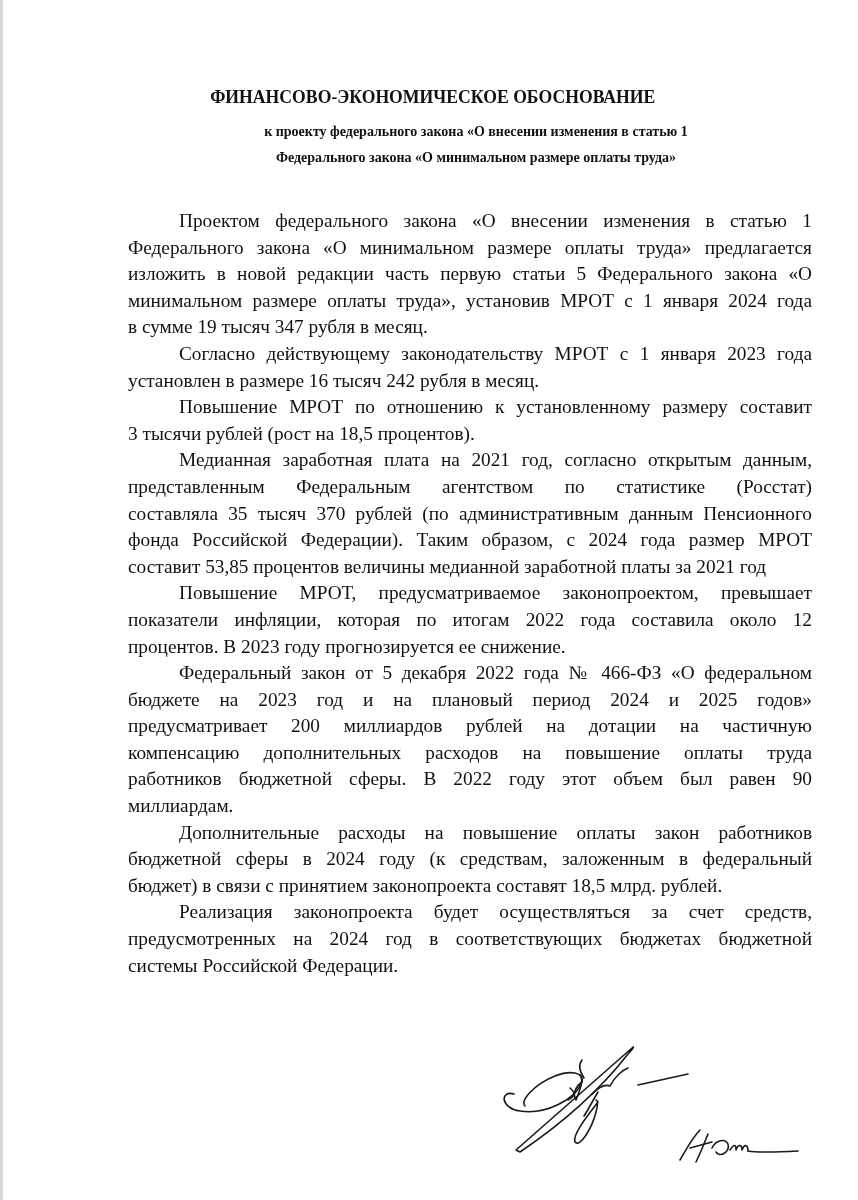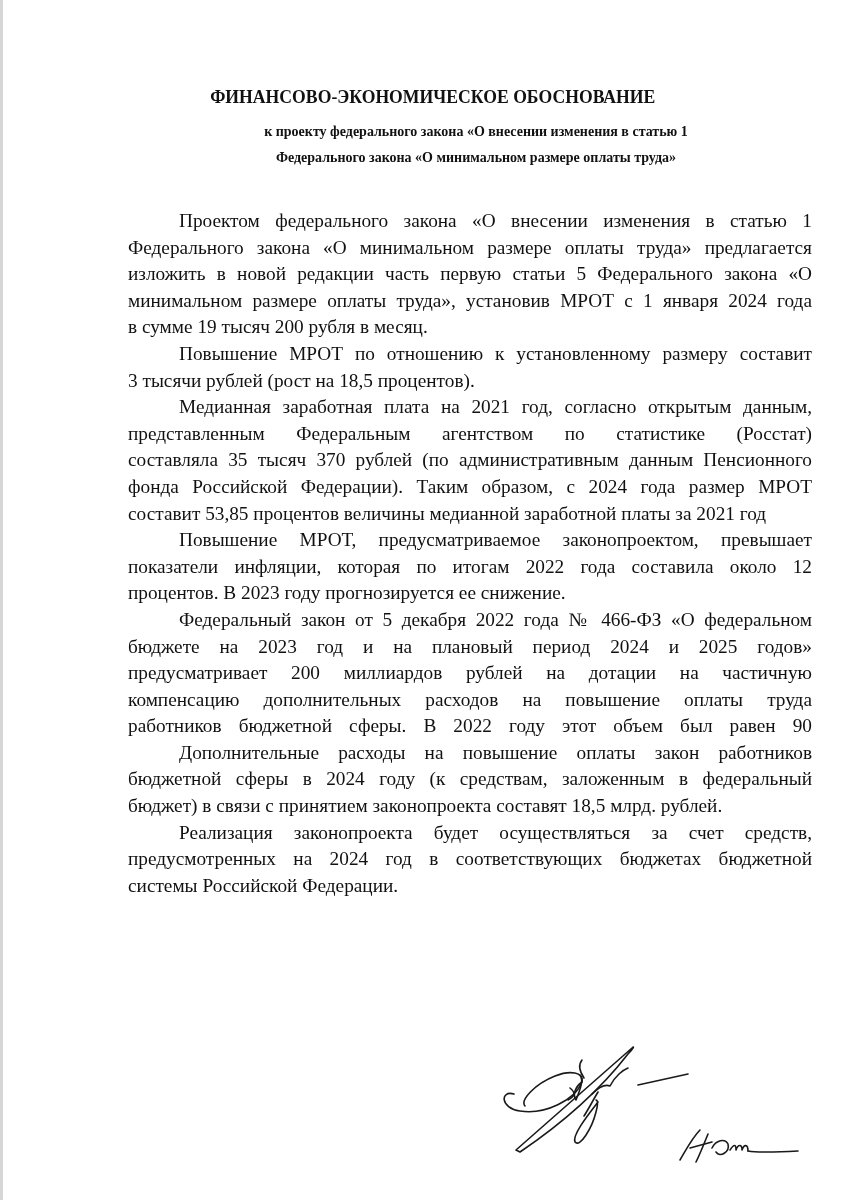--- a/index.html
+++ b/index.html
@@ -98,23 +98,27 @@
     <span class="line">Федерального закона «О минимальном размере оплаты труда»</span>
   </div>
 
   <div class="body-text">
 
     <p class="para">
       <span class="ln">Проектом федерального закона «О внесении изменения в статью 1</span>
       <span class="ln">Федерального закона «О минимальном размере оплаты труда» предлагается</span>
       <span class="ln">изложить в новой редакции часть первую статьи 5 Федерального закона «О</span>
       <span class="ln">минимальном размере оплаты труда», установив МРОТ с 1 января 2024 года</span>
-      <span class="ln last">в сумме 19 тысяч 200 рубля в месяц.</span>
+      <span class="ln last">в сумме 19 тысяч 347 рубля в месяц.</span>
     </p>
 
+    <p class="para">
+      <span class="ln">Согласно действующему законодательству МРОТ с 1 января 2023 года</span>
+      <span class="ln last">установлен в размере 16 тысяч 242 рубля в месяц.</span>
+    </p>
 
     <p class="para">
       <span class="ln">Повышение МРОТ по отношению к установленному размеру составит</span>
       <span class="ln last">3 тысячи рублей (рост на 18,5 процентов).</span>
     </p>
 
     <p class="para">
       <span class="ln">Медианная заработная плата на 2021 год, согласно открытым данным,</span>
       <span class="ln">представленным Федеральным агентством по статистике (Росстат)</span>
       <span class="ln">составляла 35 тысяч 370 рублей (по административным данным Пенсионного</span>
@@ -127,20 +131,21 @@
       <span class="ln">показатели инфляции, которая по итогам 2022 года составила около 12</span>
       <span class="ln last">процентов. В 2023 году прогнозируется ее снижение.</span>
     </p>
 
     <p class="para">
       <span class="ln">Федеральный закон от 5 декабря 2022 года № 466-ФЗ «О федеральном</span>
       <span class="ln">бюджете на 2023 год и на плановый период 2024 и 2025 годов»</span>
       <span class="ln">предусматривает 200 миллиардов рублей на дотации на частичную</span>
       <span class="ln">компенсацию дополнительных расходов на повышение оплаты труда</span>
       <span class="ln">работников бюджетной сферы. В 2022 году этот объем был равен 90</span>
+      <span class="ln last">миллиардам.</span>
     </p>
 
     <p class="para">
       <span class="ln">Дополнительные расходы на повышение оплаты закон работников</span>
       <span class="ln">бюджетной сферы в 2024 году (к средствам, заложенным в федеральный</span>
       <span class="ln last">бюджет) в связи с принятием законопроекта составят 18,5 млрд. рублей.</span>
     </p>
 
     <p class="para">
       <span class="ln">Реализация законопроекта будет осуществляться за счет средств,</span>

